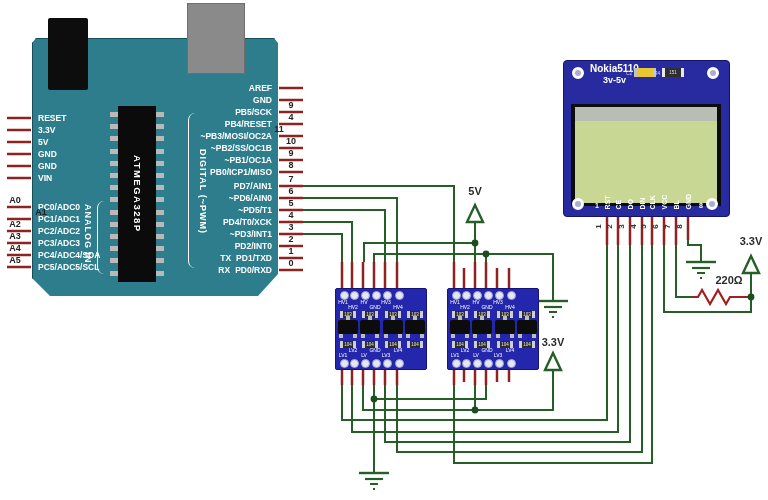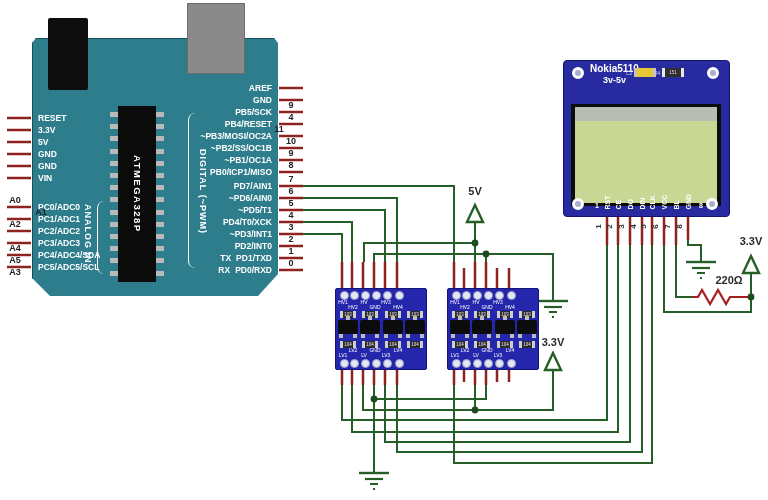--- a/index.html
+++ b/index.html
@@ -231,21 +231,21 @@
       <div class="pin-label" style="left: 38px; top: 137px;">5V</div>
       <div class="pin-label" style="left: 38px; top: 149px;">GND</div>
       <div class="pin-label" style="left: 38px; top: 161px;">GND</div>
       <div class="pin-label" style="left: 38px; top: 173px;">VIN</div>
       <div class="pin-num" style="left: 4px; top: 195px;">A0</div>
       <div class="pin-label" style="left: 38px; top: 202px;">PC0/ADC0</div>
       <div class="pin-num" style="left: 4px; top: 207px; margin-left: 26px;">A1</div>
       <div class="pin-label" style="left: 38px; top: 214px;">PC1/ADC1</div>
       <div class="pin-num" style="left: 4px; top: 219px;">A2</div>
       <div class="pin-label" style="left: 38px; top: 226px;">PC2/ADC2</div>
-      <div class="pin-num" style="left: 4px; top: 231px; margin-top: 36px;">A3</div>
+      <div class="pin-num" style="left: 4px; top: 231px;">A3</div>
       <div class="pin-label" style="left: 38px; top: 238px;">PC3/ADC3</div>
       <div class="pin-num" style="left: 4px; top: 243px;">A4</div>
       <div class="pin-label" style="left: 38px; top: 250px;">PC4/ADC4/SDA</div>
       <div class="pin-num" style="left: 4px; top: 255px;">A5</div>
       <div class="pin-label" style="left: 38px; top: 262px;">PC5/ADC5/SCL</div>
       <div class="row-right" style="top: 83px;">
         <div>AREF</div>
       </div>
       <div class="row-right" style="top: 95px;">
         <div>GND</div>

